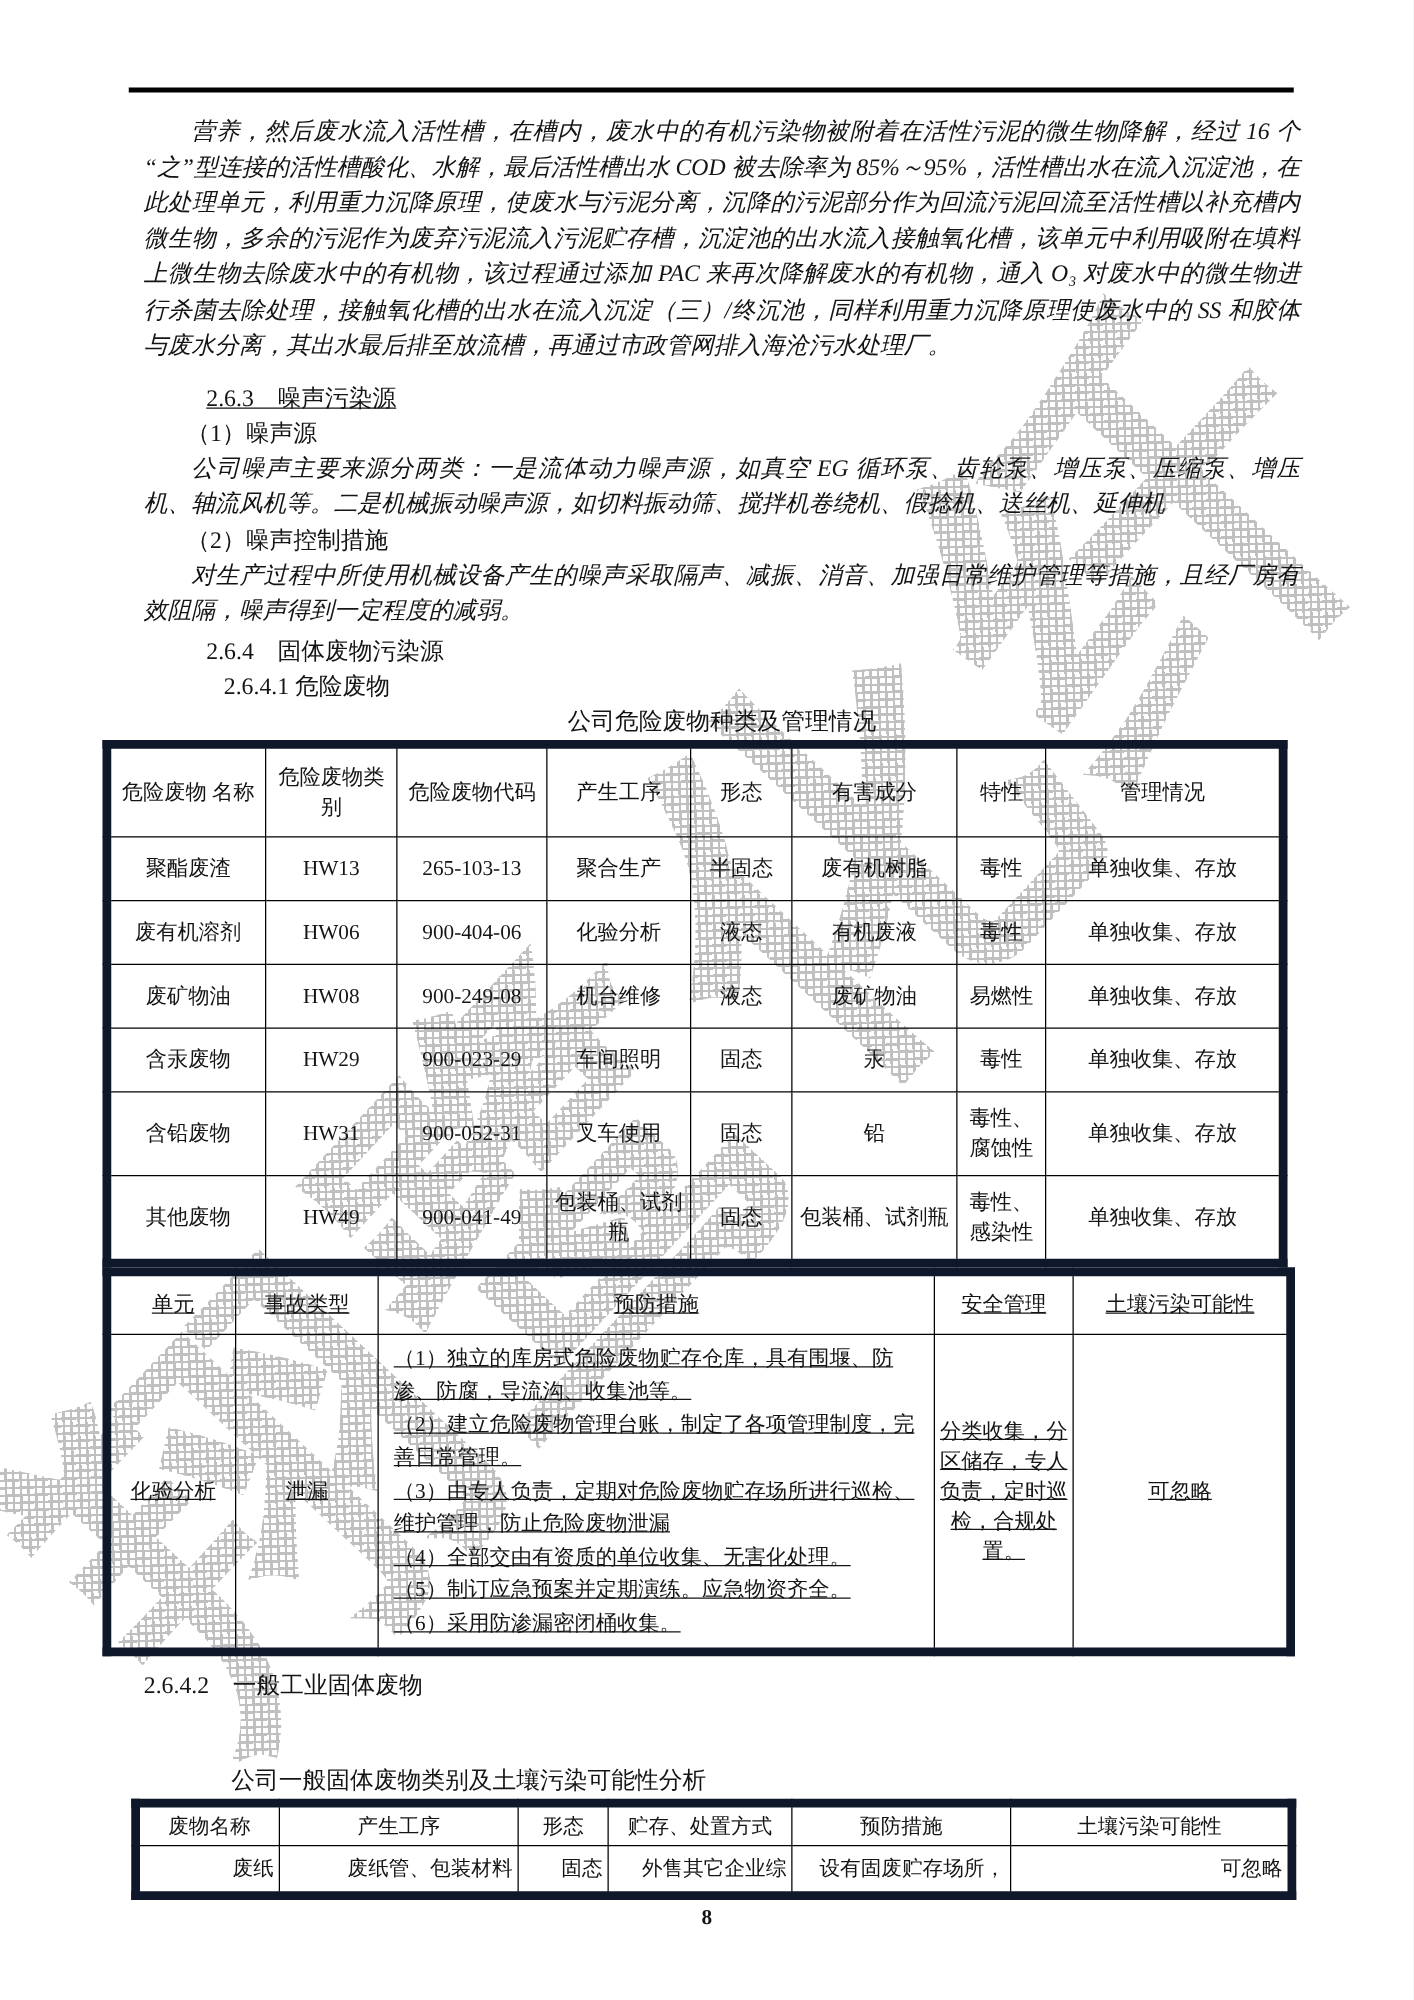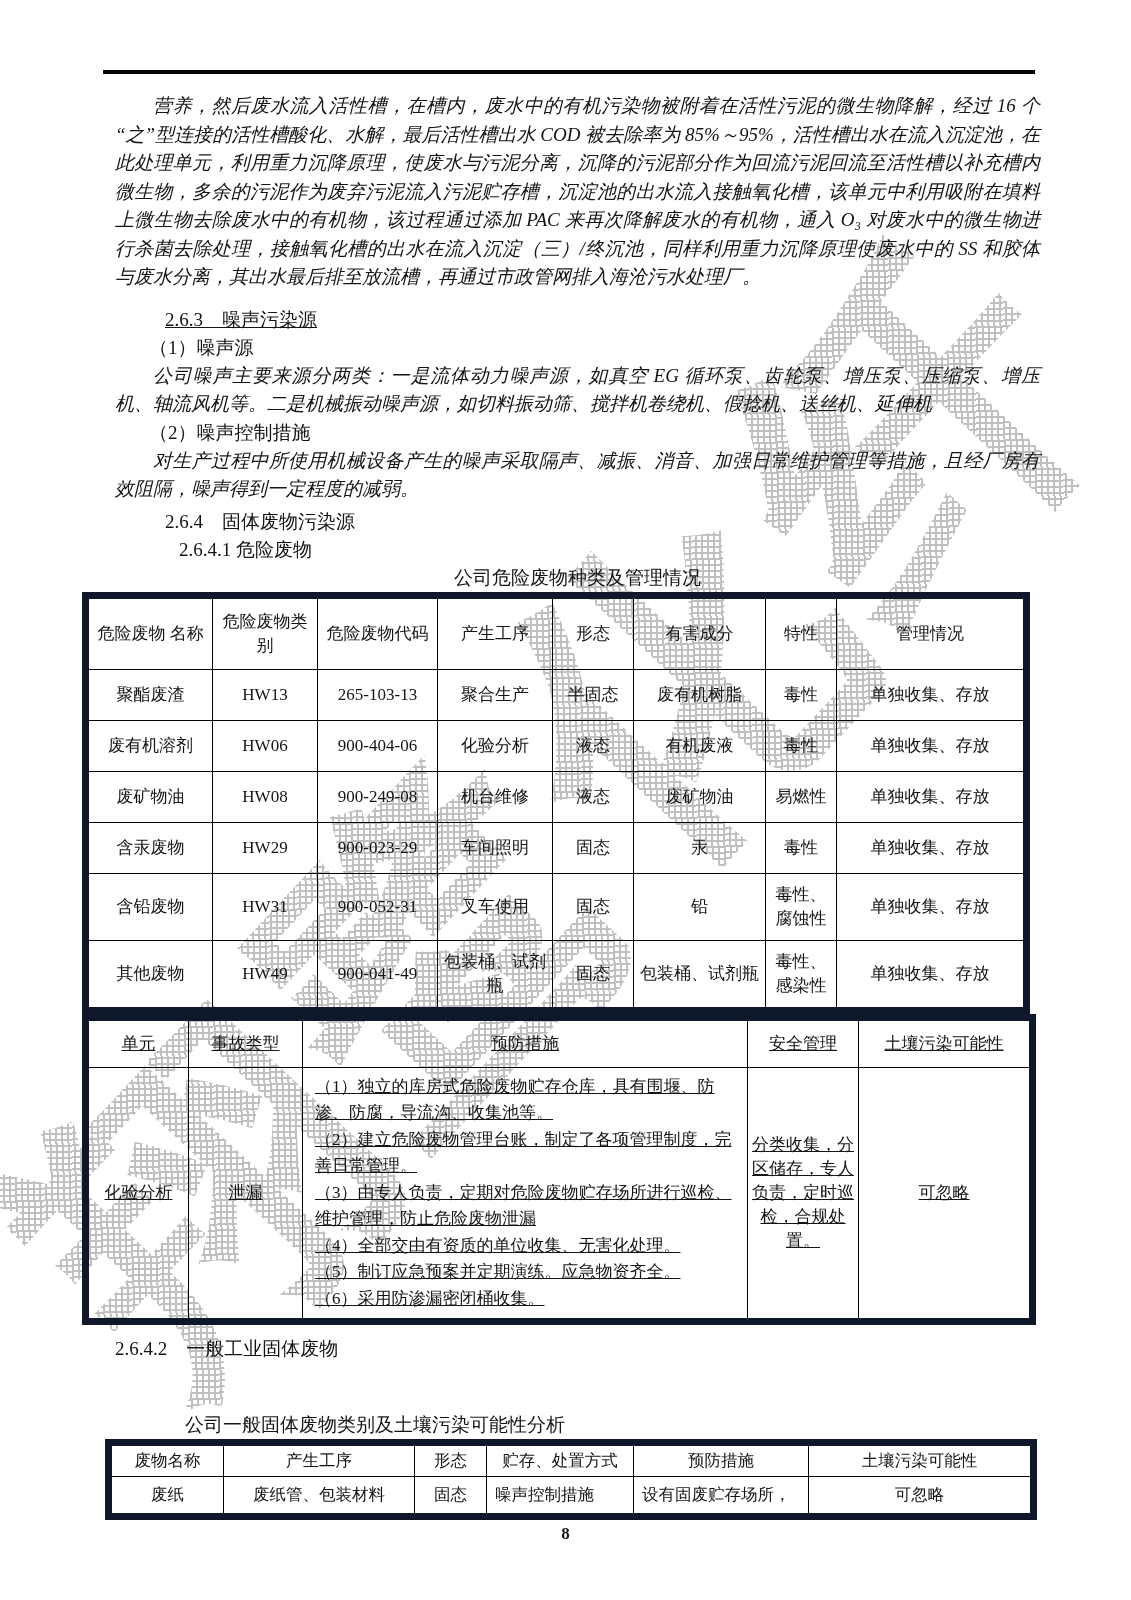--- a/index.html
+++ b/index.html
@@ -60,21 +60,21 @@
     font-size:17px;line-height:24px;padding:2px 4px;
     word-break:break-all;
   }
   .t1 tr.thr th{height:66px;}
   .t1 tr.r td{height:46px;}
   .t1 tr.tall td{height:62px;}
   .t2 th{height:42px;}
   .t2 td.measures{text-align:left;padding:6px 10px 6px 12px;line-height:26.5px;}
   .t2 td.measures div{margin:0;}
   .t3 th{height:26px;font-size:16.5px;}
-  .t3 td{height:32px;font-size:16.5px;}
+  .t3 td{height:32px;font-size:16.5px;text-align:right;}
   .cell-left{text-align:left;padding-left:8px;}
   
   .page-number{position:absolute;left:0;right:0;top:1524px;z-index:1;text-align:center;font-size:17px;font-weight:bold;}
 </style>
 </head>
 <body>
 
 <div class="page">
 
   <div class="watermark">
@@ -235,21 +235,21 @@
         <th>产生工序</th>
         <th>形态</th>
         <th>贮存、处置方式</th>
         <th>预防措施</th>
         <th>土壤污染可能性</th>
       </tr>
       <tr>
         <td>废纸</td>
         <td>废纸管、包装材料</td>
         <td>固态</td>
-        <td class="cell-left">噪声控制措施</td>
+        <td class="cell-left">外售其它企业综</td>
         <td class="cell-left">设有固废贮存场所，</td>
         <td>可忽略</td>
       </tr>
     </tbody>
       </table>
 
   </div>
 
   <div class="page-number">8</div>
 

